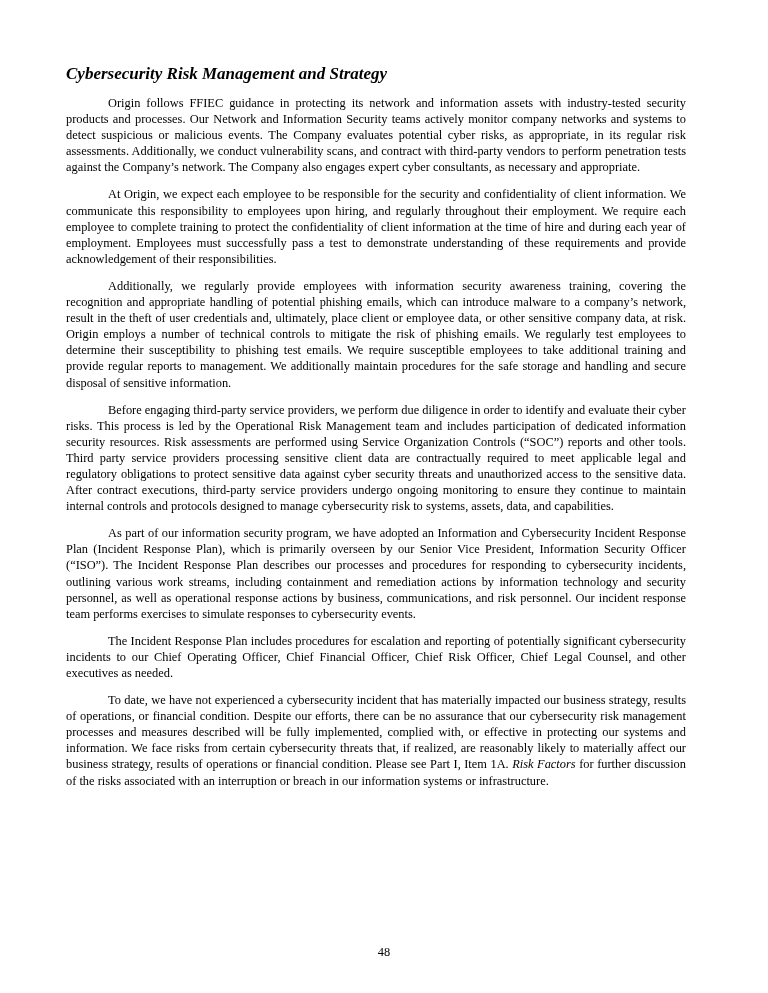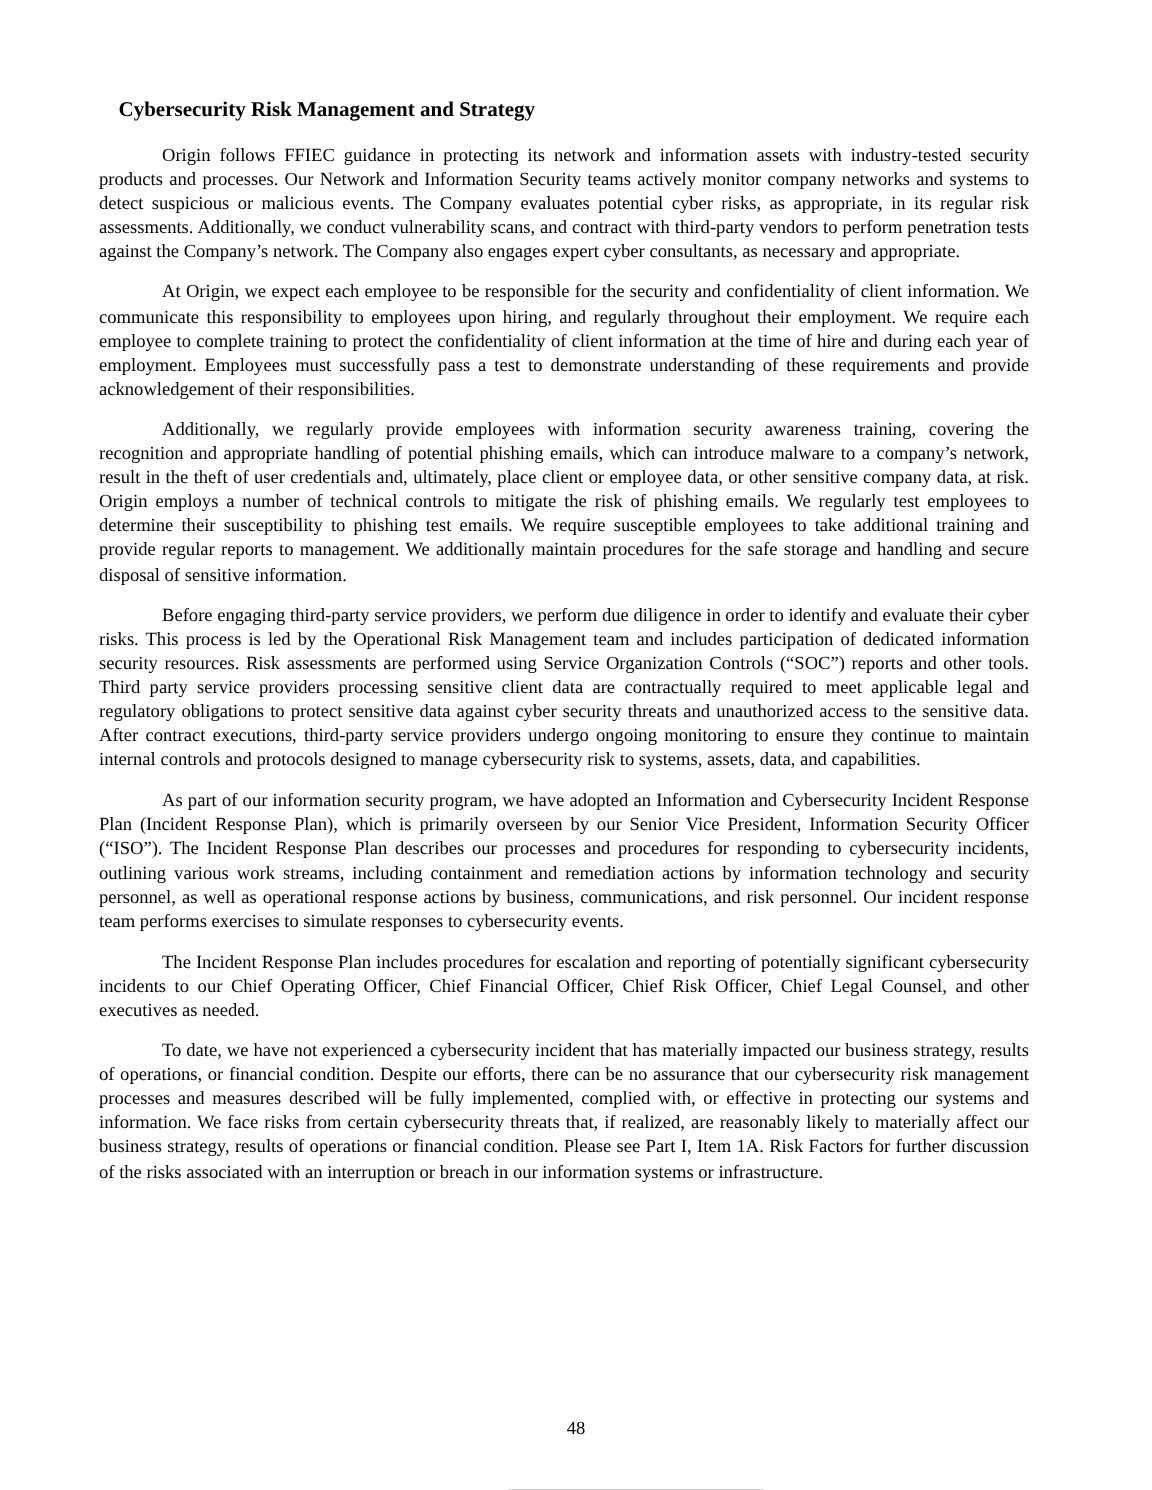--- a/index.html
+++ b/index.html
@@ -17,36 +17,38 @@
     font-family: "Liberation Serif", "DejaVu Serif", serif;
     color: #000000;
   }
   .content {
     position: absolute;
     left: 66px;
     top: 66px;
     width: 636px;
   }
   .heading {
+    font-style: italic;
     font-weight: bold;
-    font-size: 14px;
+    font-size: 17px;
     line-height: 15px;
-    margin: 0 0 14px 13px;
+    margin: 0 0 14px 0;
   }
   p.para {
     font-size: 12.4px;
     line-height: 16.1px;
     margin: 0 16px 11px 0;
     text-align: justify;
     text-indent: 42px;
   }
   p.para:last-child {
     margin-bottom: 0;
   }
   .italic {
+    font-style: italic;
   }
   .page-number {
     position: absolute;
     left: 0;
     right: 0;
     top: 945px;
     text-align: center;
     font-size: 12.4px;
     font-family: "Liberation Serif", "DejaVu Serif", serif;
   }

